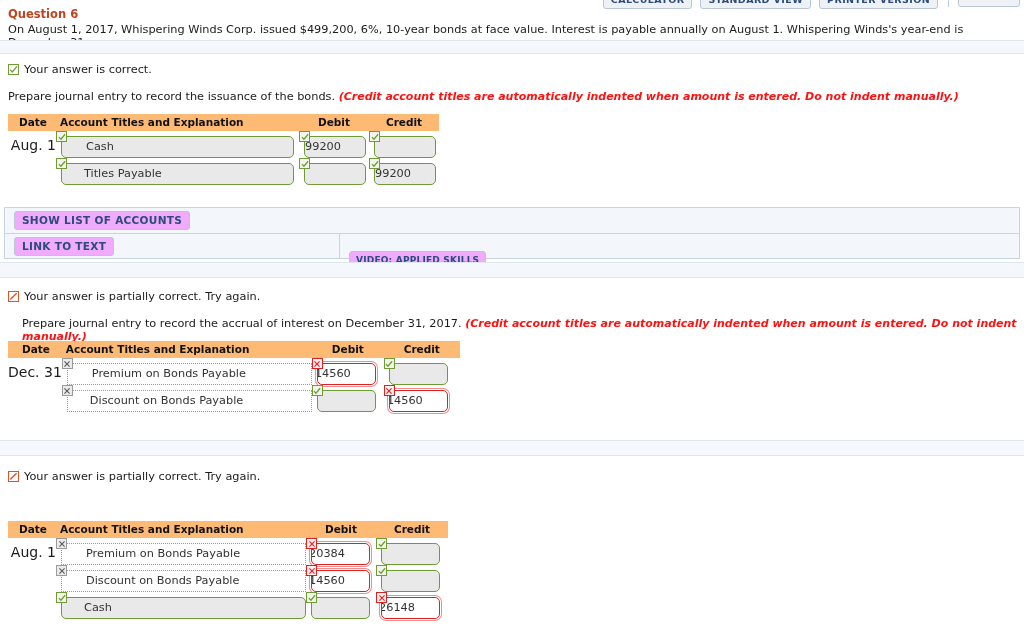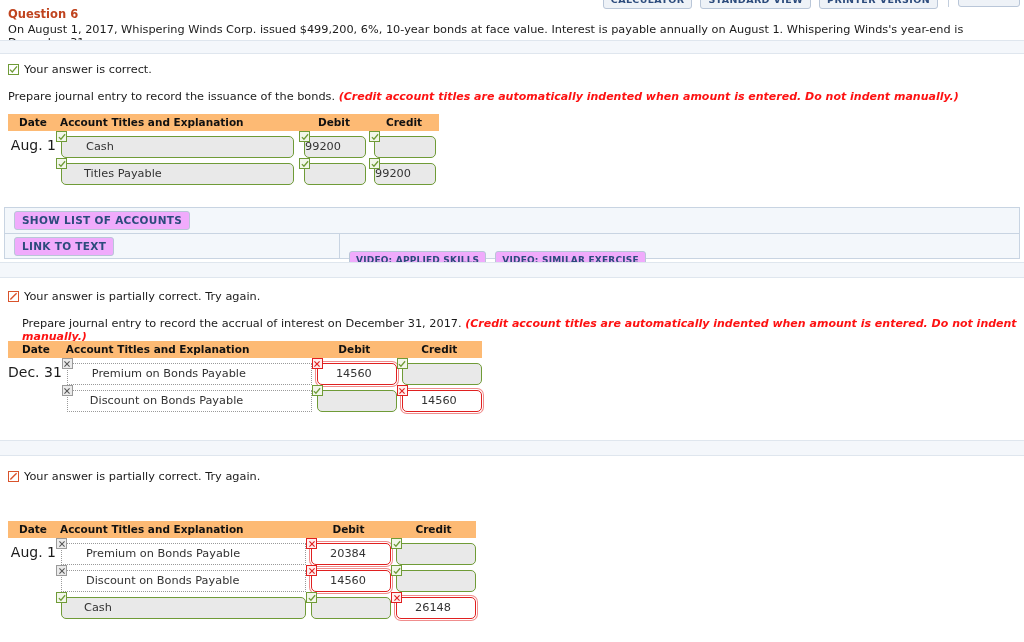--- a/index.html
+++ b/index.html
@@ -138,21 +138,21 @@
     background: #ffffff;
     border: 1px dotted #9a9a9a;
     border-radius: 0;
     color: #333;
   }
 
   
   .w-acct { width: 233px; }
   .w-acct2 { width: 245px; }
   .w-num  { width: 62px; }
-  .w-num2 { width: 80px; }
+  .w-num2 { width: 59px; }
 
   
   .bar {
     border: 1px solid #c8d4e2;
     background: #f3f7fb;
   }
   .bar-row { display: flex; align-items: center; height: 25px; }
   .bar-row + .bar-row { border-top: 1px solid #c8d4e2; }
   .link-btn {
     background: #f0abfc;
@@ -294,21 +294,20 @@
         <div class="link-btn">SHOW LIST OF ACCOUNTS</div>
         <div class="spacer"></div>
       </div>
       <div class="bar-row">
         <div class="bar-left">
           <div class="link-btn">LINK TO TEXT</div>
         </div>
         <div class="bar-divider"></div>
         <div class="bar-right">
           <div class="link-btn small">VIDEO: APPLIED SKILLS</div>
-          <div class="link-btn small">VIDEO: SIMILAR EXERCISE</div>
         </div>
       </div>
     </div>
   </div>
 
   <div class="band" style="top:262px;height:16px;"></div>
 
   <div class="section" style="top:290px;">
     <div class="status-line">
       <span class="status-box part">

